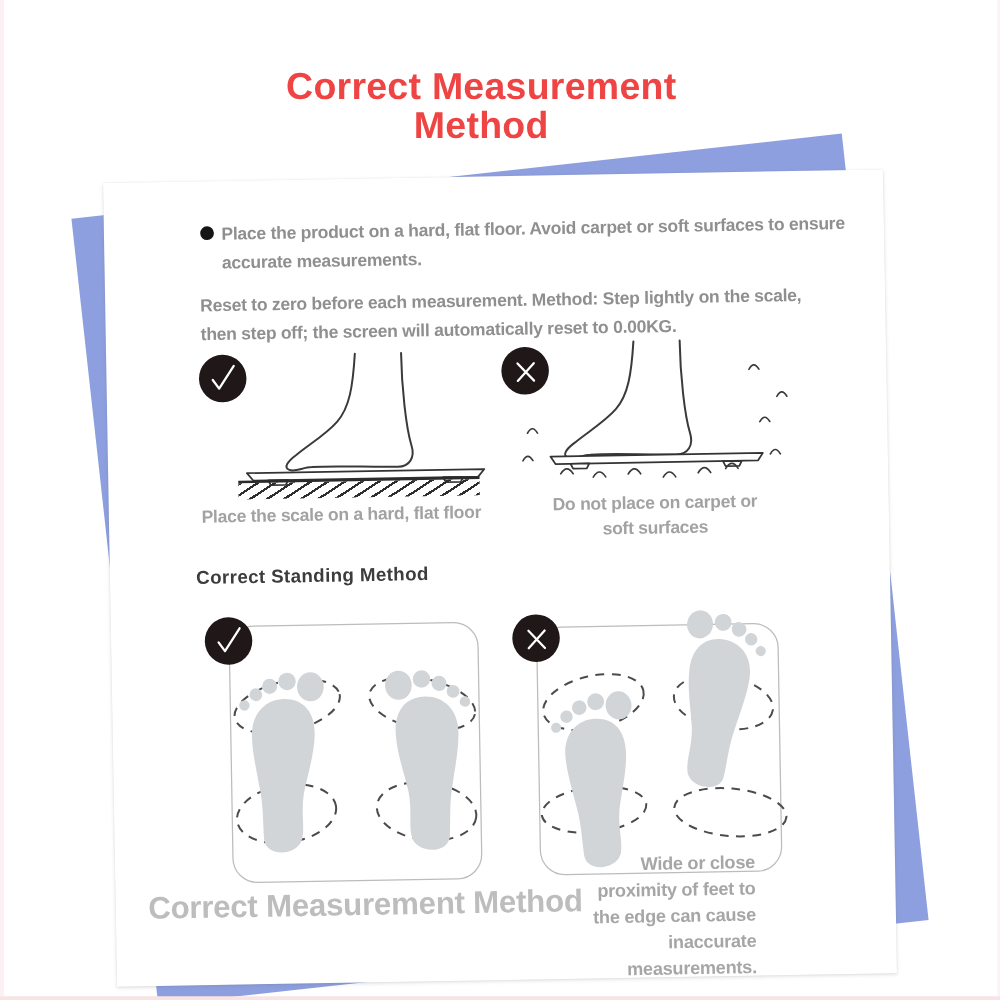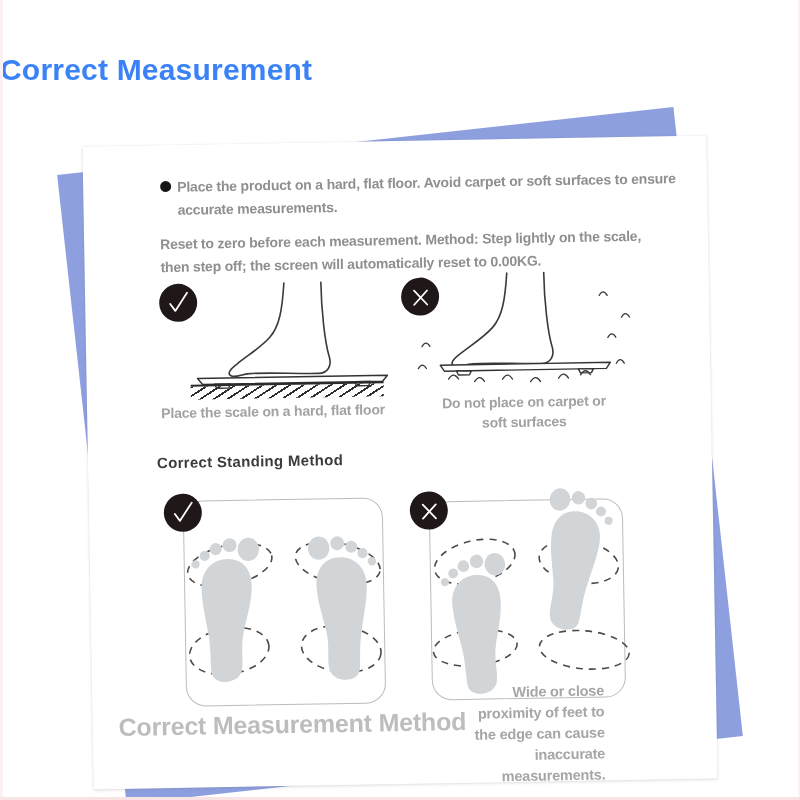--- a/index.html
+++ b/index.html
@@ -5,22 +5,22 @@
   html,body{margin:0;padding:0;}
   body{width:800px;height:800px;overflow:hidden;background:#ffffff;
        font-family:"Liberation Sans","DejaVu Sans",sans-serif;position:relative;}
   .abs{position:absolute;}
   .page{position:absolute;left:0;top:0;width:800px;height:800px;overflow:hidden;}
 
   .edge-left{left:0;top:0;width:3px;height:800px;background:#fdf0f3;z-index:9;}
   .edge-right{right:0;top:0;width:2px;height:800px;background:#fdf1f3;z-index:9;}
   .edge-bottom{left:0;bottom:0;width:800px;height:3px;background:#f8e3e5;z-index:9;}
 
-  .title{left:0;top:54px;width:770px;z-index:3;
-         font-size:30px;line-height:31px;font-weight:bold;color:#3b82f6;letter-spacing:0.2px;}
+  .title{left:0;top:54px;width:770px;text-align:center;z-index:3;
+         font-size:30px;line-height:31px;font-weight:bold;color:#ef4444;letter-spacing:0.2px;}
 
   .blue-sheet{left:90px;top:139px;width:620px;height:633px;background:#8d9fdf;
               transform:rotate(-6.3deg);z-index:1;}
 
   .card{left:88px;top:141px;width:624px;height:643px;background:#ffffff;
         transform:rotate(-1deg);z-index:2;
         box-shadow:0 1px 3px rgba(110,110,125,0.22), 0 0 1px rgba(0,0,0,0.10);}
 
   .para{display:flex;align-items:flex-start;}
   .para .dot{width:11px;height:11px;border-radius:50%;background:#151515;margin:5px 6px 0 0;flex:none;}
@@ -68,20 +68,21 @@
       </g>
     </defs>
   </svg>
 
   <div class="abs edge-left"></div>
   <div class="abs edge-right"></div>
   <div class="abs edge-bottom"></div>
 
   <div class="abs title">
     <div>Correct Measurement</div>
+    <div>Method</div>
   </div>
 
   <div class="abs blue-sheet"></div>
 
   <div class="abs card">
 
     <div class="abs para" style="left:77px;top:31px;">
       <span class="dot"></span>
       <div class="para-lines">
         <div>Place the product on a hard, flat floor. Avoid carpet or soft surfaces to ensure</div>

